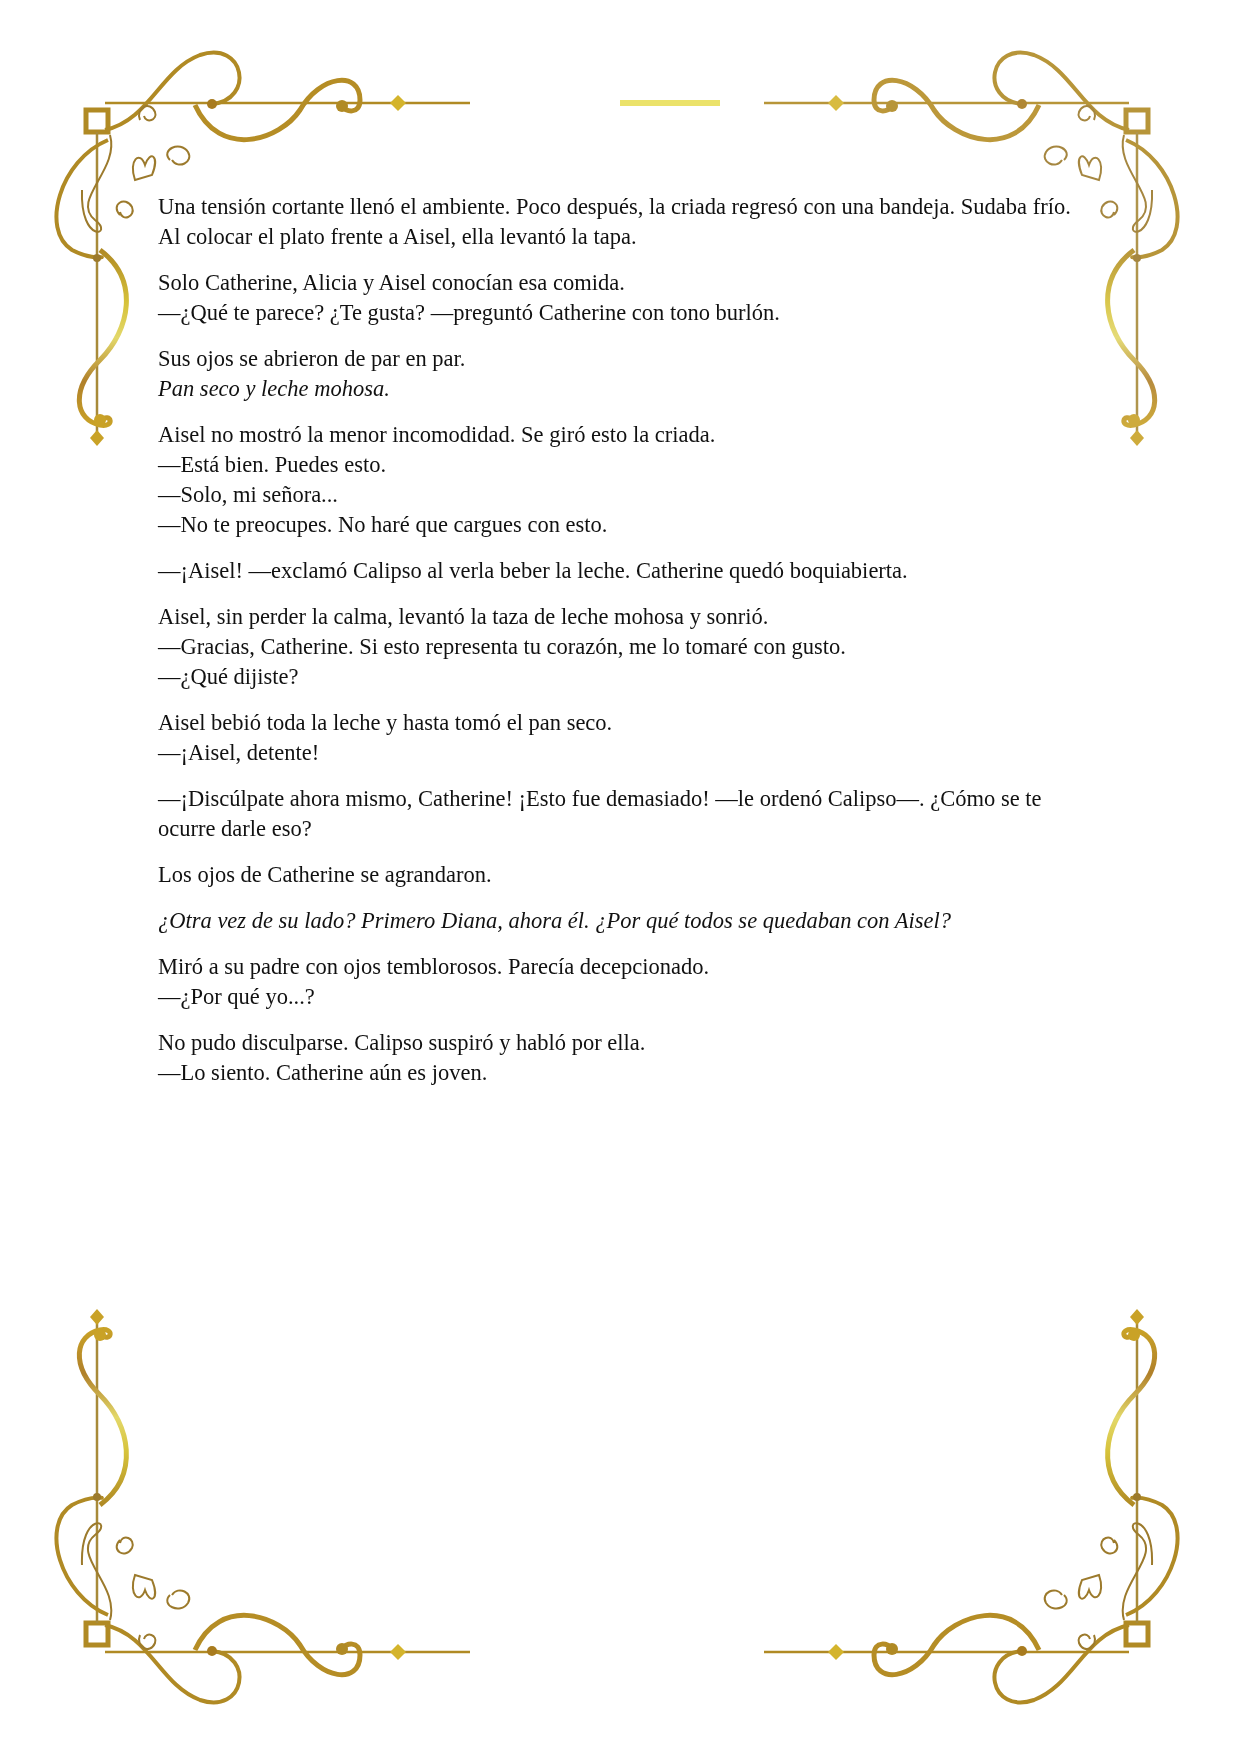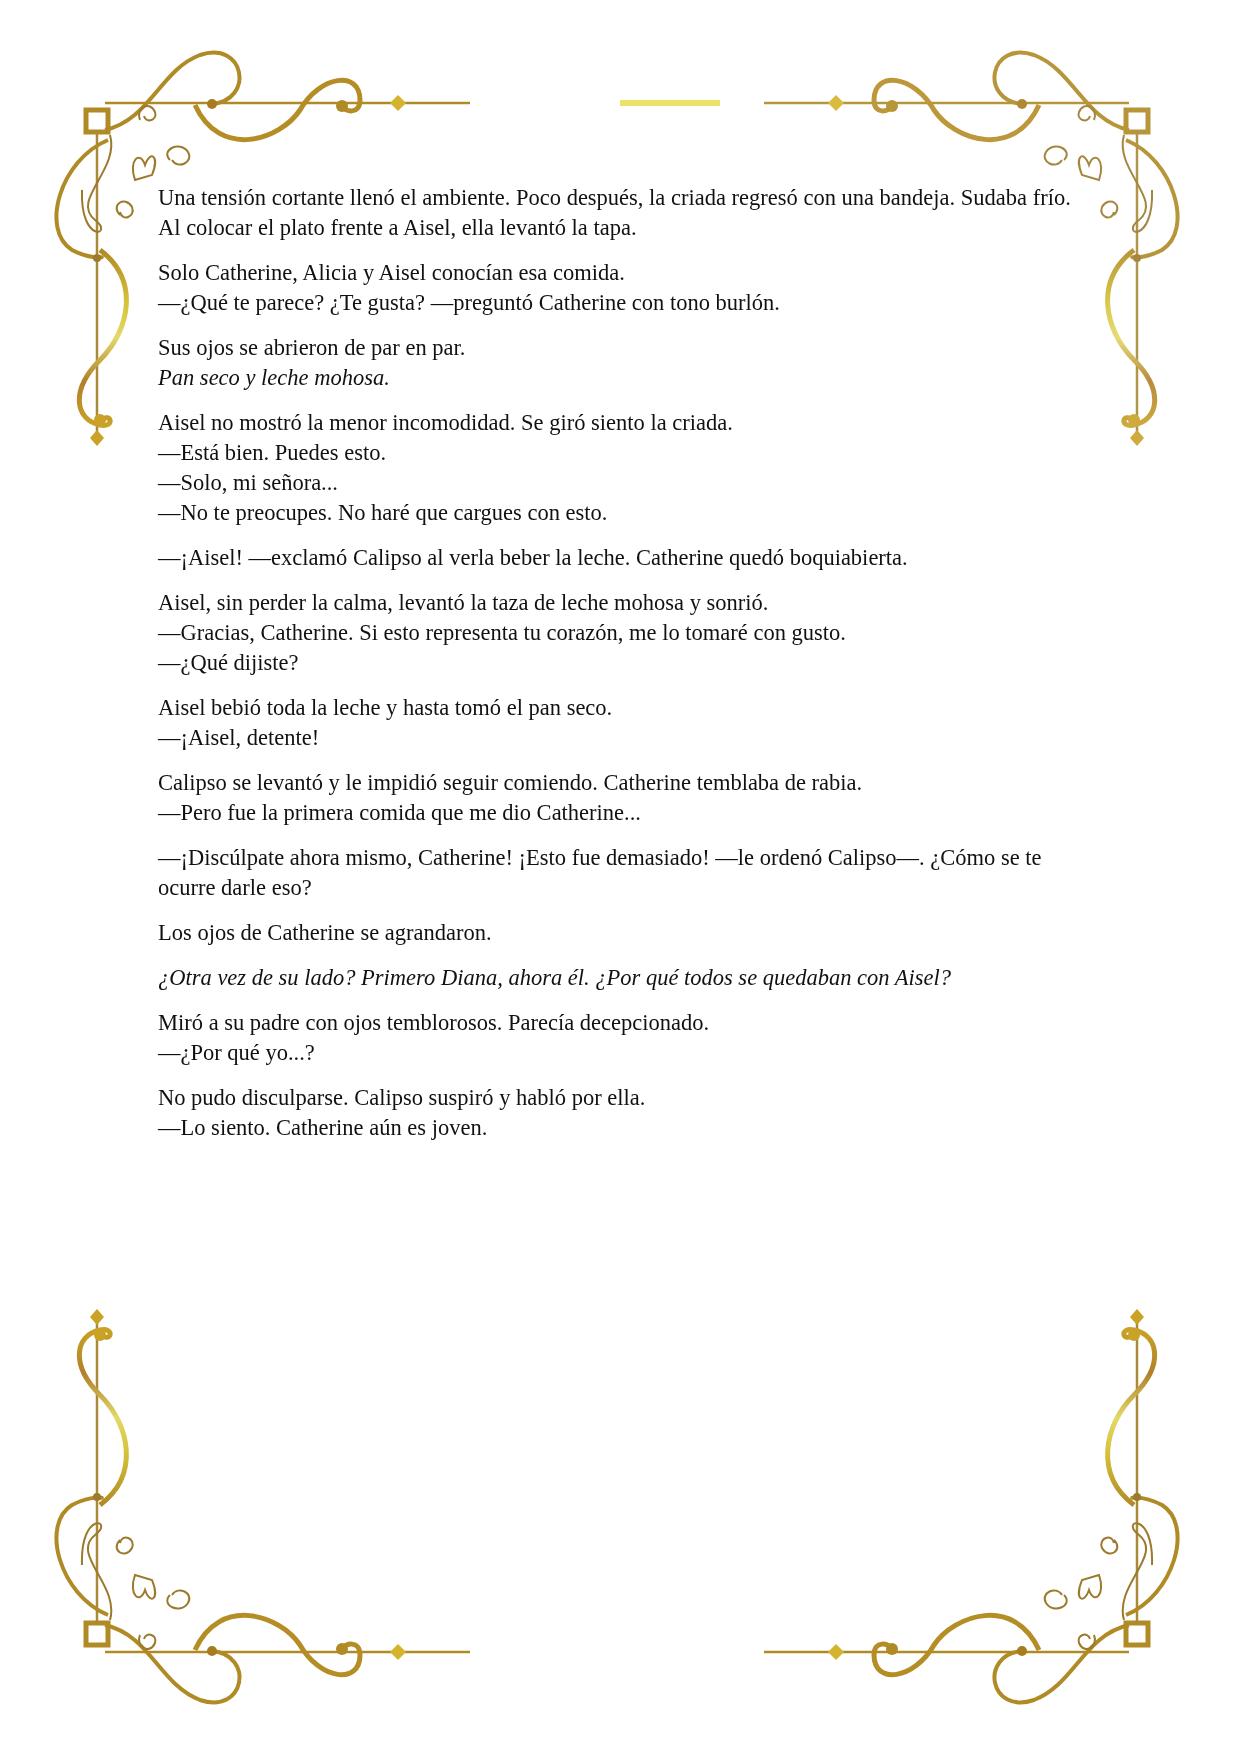--- a/index.html
+++ b/index.html
@@ -3,21 +3,21 @@
 <meta charset="utf-8">
 <style>
   html, body { margin: 0; padding: 0; background: #ffffff; }
   body { width: 1241px; height: 1755px; position: relative; overflow: hidden; }
   .frame { position: absolute; left: 0; top: 0; width: 1241px; height: 1755px; pointer-events: none; }
   .content {
     position: absolute; left: 158px; top: 176px; width: 920px;
     font-family: "Liberation Serif", "DejaVu Serif", serif;
     font-size: 22.5px; line-height: 30px; color: #111111;
   }
-  .para { margin: 7px 0 15px 0; }
+  .para { margin: 16px 0 15px 0; }
   .line { display: block; }
   .it { font-style: italic; }
 </style>
 </head>
 <body>
 
 <svg class="frame" width="1241" height="1755" viewBox="0 0 1241 1755" xmlns="http://www.w3.org/2000/svg">
   <defs>
     <linearGradient id="gTop" x1="0" y1="0" x2="1" y2="0">
       <stop offset="0" stop-color="#a87b1e"></stop>
@@ -96,40 +96,36 @@
     </p>
     <p class="para">
       <span class="line"><span>Solo Catherine, Alicia y Aisel conocían esa comida.</span></span>
       <span class="line"><span>—¿Qué te parece? ¿Te gusta? —preguntó Catherine con tono burlón.</span></span>
     </p>
     <p class="para">
       <span class="line"><span>Sus ojos se abrieron de par en par.</span></span>
       <span class="line"><span class="it">Pan seco y leche mohosa.</span></span>
     </p>
     <p class="para">
-      <span class="line"><span>Aisel no mostró la menor incomodidad. Se giró siento la criada.</span></span>
+      <span class="line"><span>Aisel no mostró la menor incomodidad. Se giró esto la criada.</span></span>
       <span class="line"><span>—Está bien. Puedes esto.</span></span>
       <span class="line"><span>—Solo, mi señora...</span></span>
       <span class="line"><span>—No te preocupes. No haré que cargues con esto.</span></span>
     </p>
     <p class="para">
       <span class="line"><span>—¡Aisel! —exclamó Calipso al verla beber la leche. Catherine quedó boquiabierta.</span></span>
     </p>
     <p class="para">
       <span class="line"><span>Aisel, sin perder la calma, levantó la taza de leche mohosa y sonrió.</span></span>
       <span class="line"><span>—Gracias, Catherine. Si esto representa tu corazón, me lo tomaré con gusto.</span></span>
       <span class="line"><span>—¿Qué dijiste?</span></span>
     </p>
     <p class="para">
       <span class="line"><span>Aisel bebió toda la leche y hasta tomó el pan seco.</span></span>
       <span class="line"><span>—¡Aisel, detente!</span></span>
-    </p>
-    <p class="para">
-      <span class="line"><span>Calipso se levantó y le impidió seguir comiendo. Catherine temblaba de rabia.</span></span>
-      <span class="line"><span>—Pero fue la primera comida que me dio Catherine...</span></span>
     </p>
     <p class="para">
       <span class="line"><span>—¡Discúlpate ahora mismo, Catherine! ¡Esto fue demasiado! —le ordenó Calipso—. ¿Cómo se te ocurre darle eso?</span></span>
     </p>
     <p class="para">
       <span class="line"><span>Los ojos de Catherine se agrandaron.</span></span>
     </p>
     <p class="para">
       <span class="line"><span class="it">¿Otra vez de su lado? Primero Diana, ahora él. ¿Por qué todos se quedaban con Aisel?</span></span>
     </p>

